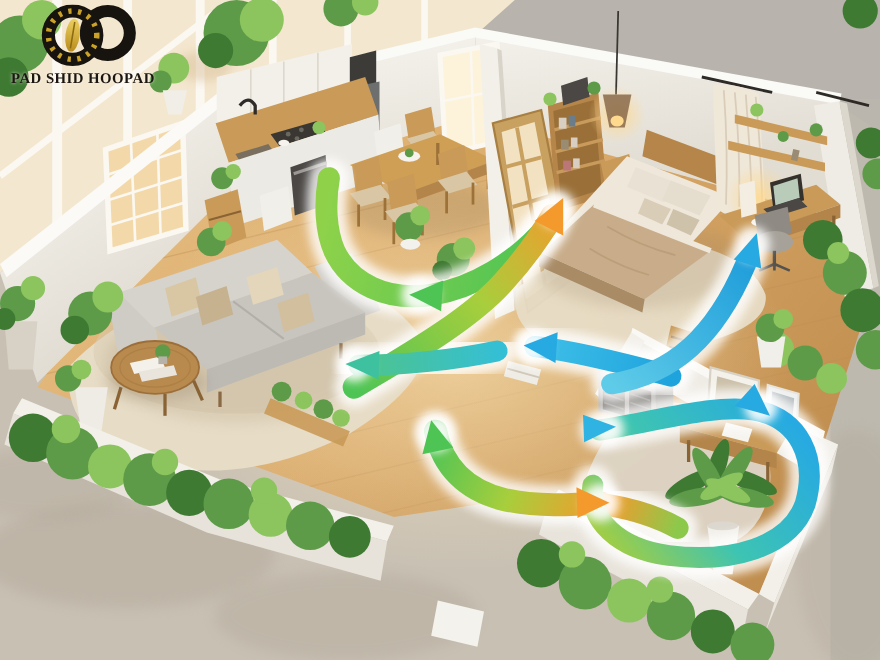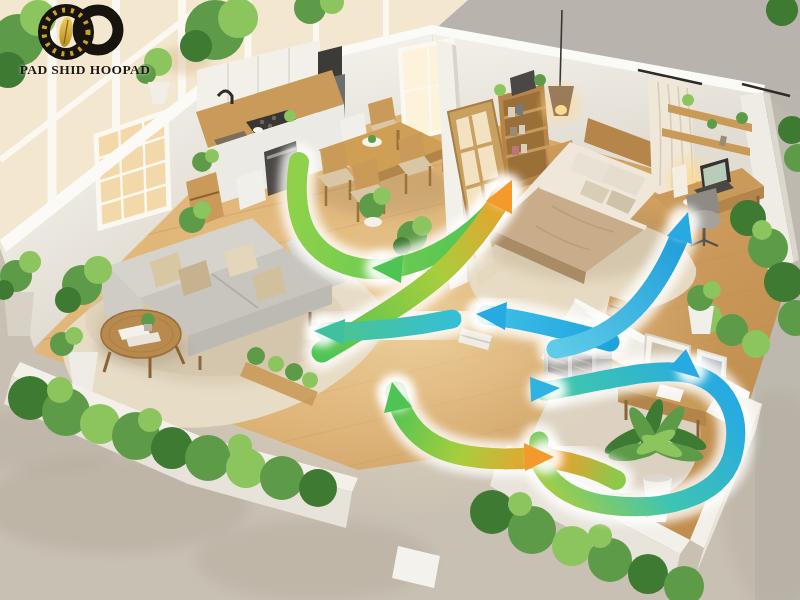--- a/index.html
+++ b/index.html
@@ -23,21 +23,21 @@
   .ah-fresh{fill:var(--flow-fresh,#4ec455);}
   .ah-cool{fill:var(--flow-cool,#27aae1);}
   .chevglow{fill:#fff;opacity:.9;filter:url(#fSoft);}
   .wood{fill:#c99a58;}
   .wood-d{fill:#b3854a;}
   .plankline{stroke:#bf8f55;stroke-width:1.2;opacity:.4;}
   
   #logo{position:absolute;left:10px;top:4px;width:150px;color:#1b1611;}
   #logo .word{font-family:"Liberation Serif",serif;font-weight:bold;font-size:13.5px;
               letter-spacing:.4px;white-space:nowrap;margin-top:-2px;
-              text-shadow:0 0 3px rgba(255,250,240,.8);text-align:center;}
+              text-shadow:0 0 3px rgba(255,250,240,.8);}
 </style>
 </head>
 <body>
 
 <div id="stage">
 <svg id="scene" width="800" height="600" viewBox="0 0 800 600">
   <defs>
     <linearGradient id="gFloor" x1="200" y1="60" x2="650" y2="520" gradientUnits="userSpaceOnUse">
       <stop offset="0" stop-color="#e6bd80"></stop>
           <stop offset=".5" stop-color="#d7a768"></stop>

